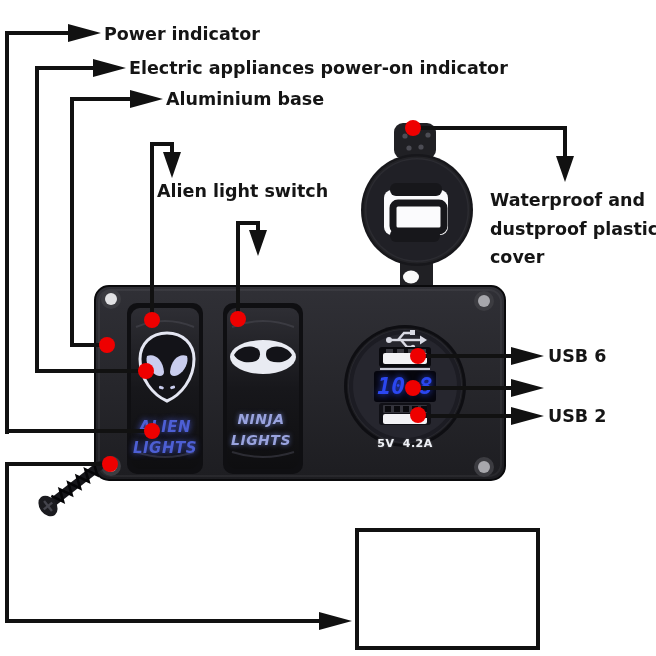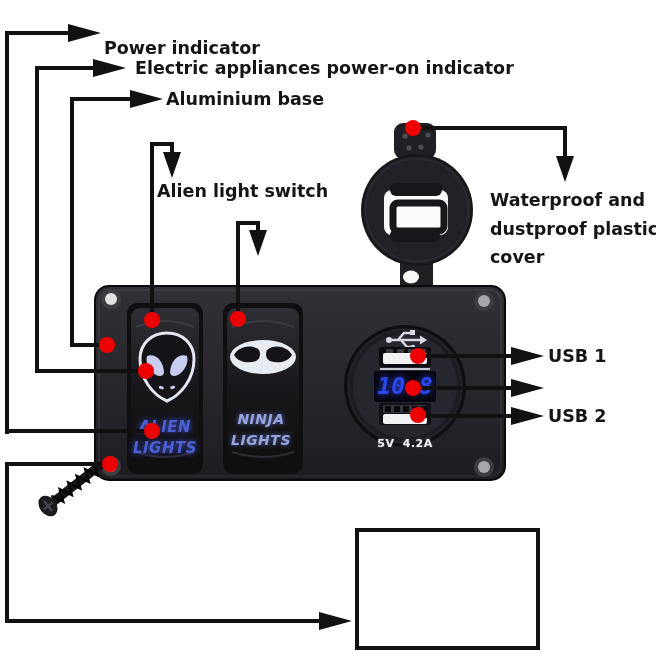--- a/index.html
+++ b/index.html
@@ -226,25 +226,25 @@
   <div class="dot" style="left:138px;top:363px"></div>
   <div class="dot" style="left:99px;top:337px"></div>
   <div class="dot" style="left:144px;top:312px"></div>
   <div class="dot" style="left:230px;top:311px"></div>
   <div class="dot" style="left:405px;top:120px"></div>
   <div class="dot" style="left:410px;top:348px"></div>
   <div class="dot" style="left:405px;top:380px"></div>
   <div class="dot" style="left:410px;top:407px"></div>
   <div class="dot" style="left:102px;top:456px"></div>
 
-  <div class="lbl" style="left:104px;top:48px">Power indicator</div>
-  <div class="lbl" style="left:135px;top:68px">Electric appliances power-on indicator</div>
+  <div class="lbl" style="left:104px;top:34px">Power indicator</div>
+  <div class="lbl" style="left:129px;top:68px">Electric appliances power-on indicator</div>
   <div class="lbl" style="left:166px;top:99px">Aluminium base</div>
   <div class="lbl" style="left:157px;top:191px">Alien light switch</div>
   <div class="note" style="left:490px;top:186px">
     <div>Waterproof and</div>
     <div>dustproof plastic</div>
     <div>cover</div>
   </div>
-  <div class="lbl" style="left:548px;top:356px">USB 1</div>
+  <div class="lbl" style="left:548px;top:356px">USB 6</div>
   <div class="lbl" style="left:548px;top:416px">USB 2</div>
 
 </div>
 
 </body></html>

